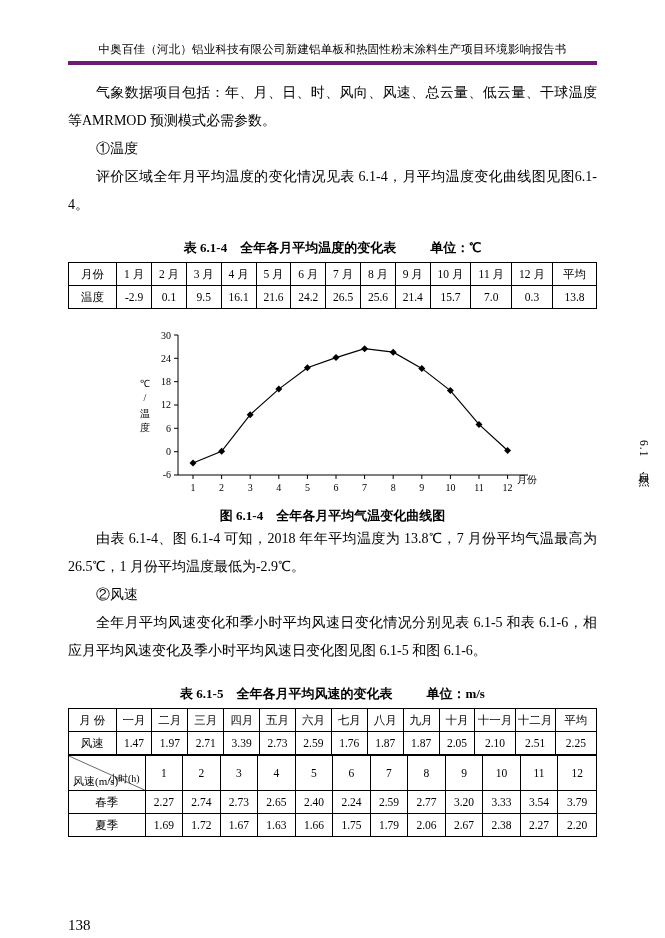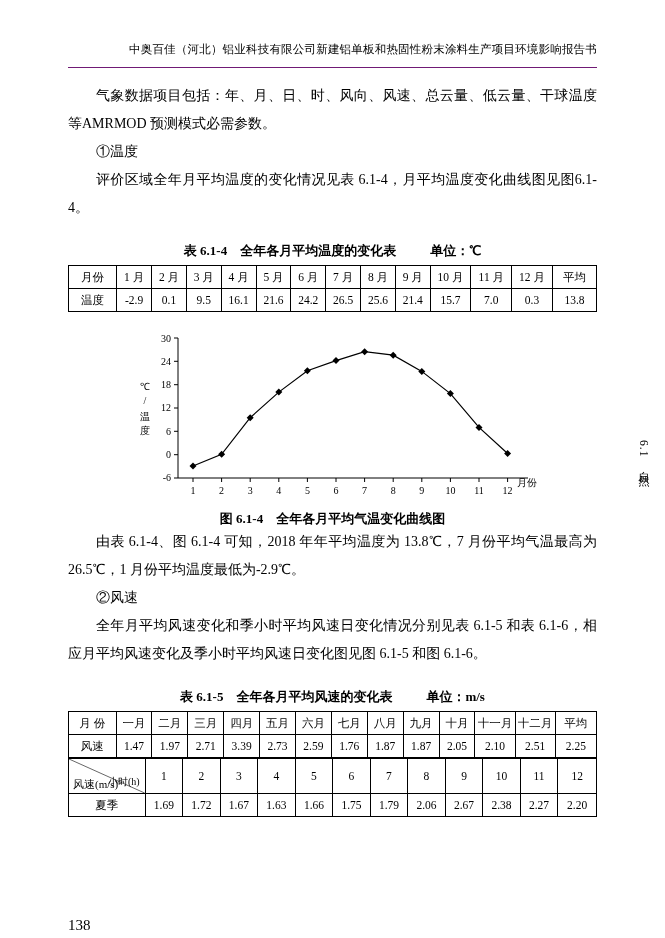--- a/index.html
+++ b/index.html
@@ -19,23 +19,23 @@
     position: relative;
     width: 665px;
     height: 938px;
     box-sizing: border-box;
     padding: 0 68px;
   }
   .header {
     margin-top: 42px;
     font-size: 11.5px;
     letter-spacing: 0.2px;
-    text-align: right;
-    padding-bottom: 10px;
-    border-bottom: 1px solid #701a75;
+    text-align: center;
+    padding-bottom: 4px;
+    border-bottom: 4px solid #701a75;
     white-space: nowrap;
   }
   .para {
     font-size: 14px;
     line-height: 2.0;
     text-align: justify;
     margin: 0;
   }
   .para.first { margin-top: 14px; }
   .indent2 { text-indent: 2em; }
@@ -367,20 +367,35 @@
         <td>5</td>
         <td>6</td>
         <td>7</td>
         <td>8</td>
         <td>9</td>
         <td>10</td>
         <td>11</td>
         <td>12</td>
       </tr>
       <tr>
+        <td>春季</td>
+        <td>2.27</td>
+        <td>2.74</td>
+        <td>2.73</td>
+        <td>2.65</td>
+        <td>2.40</td>
+        <td>2.24</td>
+        <td>2.59</td>
+        <td>2.77</td>
+        <td>3.20</td>
+        <td>3.33</td>
+        <td>3.54</td>
+        <td>3.79</td>
+      </tr>
+      <tr>
         <td>夏季</td>
         <td>1.69</td>
         <td>1.72</td>
         <td>1.67</td>
         <td>1.63</td>
         <td>1.66</td>
         <td>1.75</td>
         <td>1.79</td>
         <td>2.06</td>
         <td>2.67</td>

